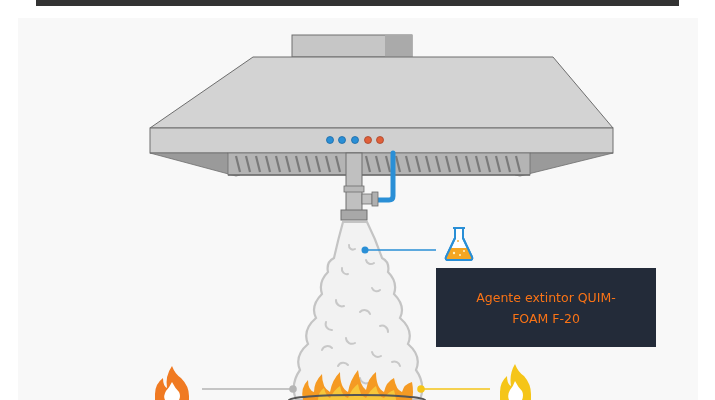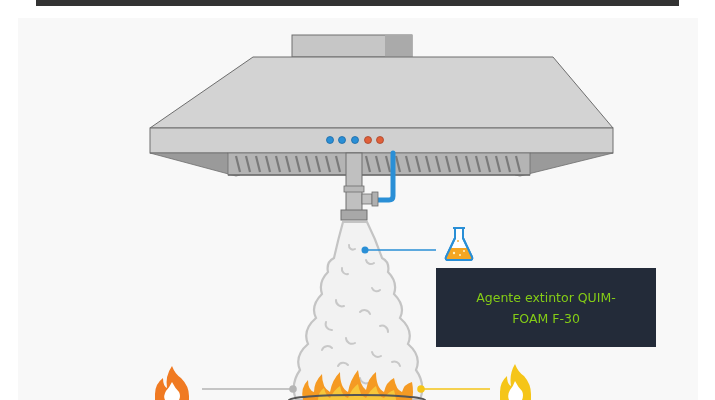--- a/index.html
+++ b/index.html
@@ -1,21 +1,21 @@
 <!DOCTYPE html>
 <html><head>
 <meta charset="utf-8">
 <style>
   html,body{margin:0;padding:0;}
   body{width:715px;height:400px;overflow:hidden;background:#ffffff;position:relative;font-family:"DejaVu Sans",sans-serif;}
   .topbar{position:absolute;left:36px;top:0;width:643px;height:6px;background:#333333;}
   .canvas{position:absolute;left:18px;top:18px;width:680px;height:382px;background:#f8f8f8;}
   svg.scene{position:absolute;left:0;top:0;}
   .label-box{position:absolute;left:436px;top:268px;width:220px;height:79px;background:#232b39;display:flex;align-items:center;justify-content:center;}
-  .label-text{color:#84cc16;font-size:12.5px;line-height:21px;text-align:center;width:170px;font-family:"DejaVu Sans",sans-serif;}
+  .label-text{color:#f97316;font-size:12.5px;line-height:21px;text-align:center;width:170px;font-family:"DejaVu Sans",sans-serif;}
 </style>
 </head>
 <body>
 
 <div class="topbar"></div>
 <div class="canvas"></div>
 
 <svg class="scene" width="715" height="400" viewBox="0 0 715 400">
 
   <g>
@@ -128,15 +128,15 @@
   <circle cx="421" cy="389" r="3.8" fill="#f5c518"></circle>
   <g transform="translate(500,364)">
     <path d="M15,0 Q18,8 24,12 Q31,20 31,30 L31,36 L0,36 L0,28 Q0,18 7,12 Q7,20 11,22 Q9,10 15,0 Z" fill="#f5c518"></path>
     <path d="M15,17 Q18,23 22,27 Q24,31 22,36 L9,36 Q7,31 10,26 Q13,23 15,17 Z" fill="#ffffff"></path>
   </g>
 </svg>
 
 <div class="label-box">
   <div class="label-text">
     <div>Agente extintor QUIM-</div>
-    <div>FOAM F-30</div>
+    <div>FOAM F-20</div>
   </div>
 </div>
 
 </body></html>

